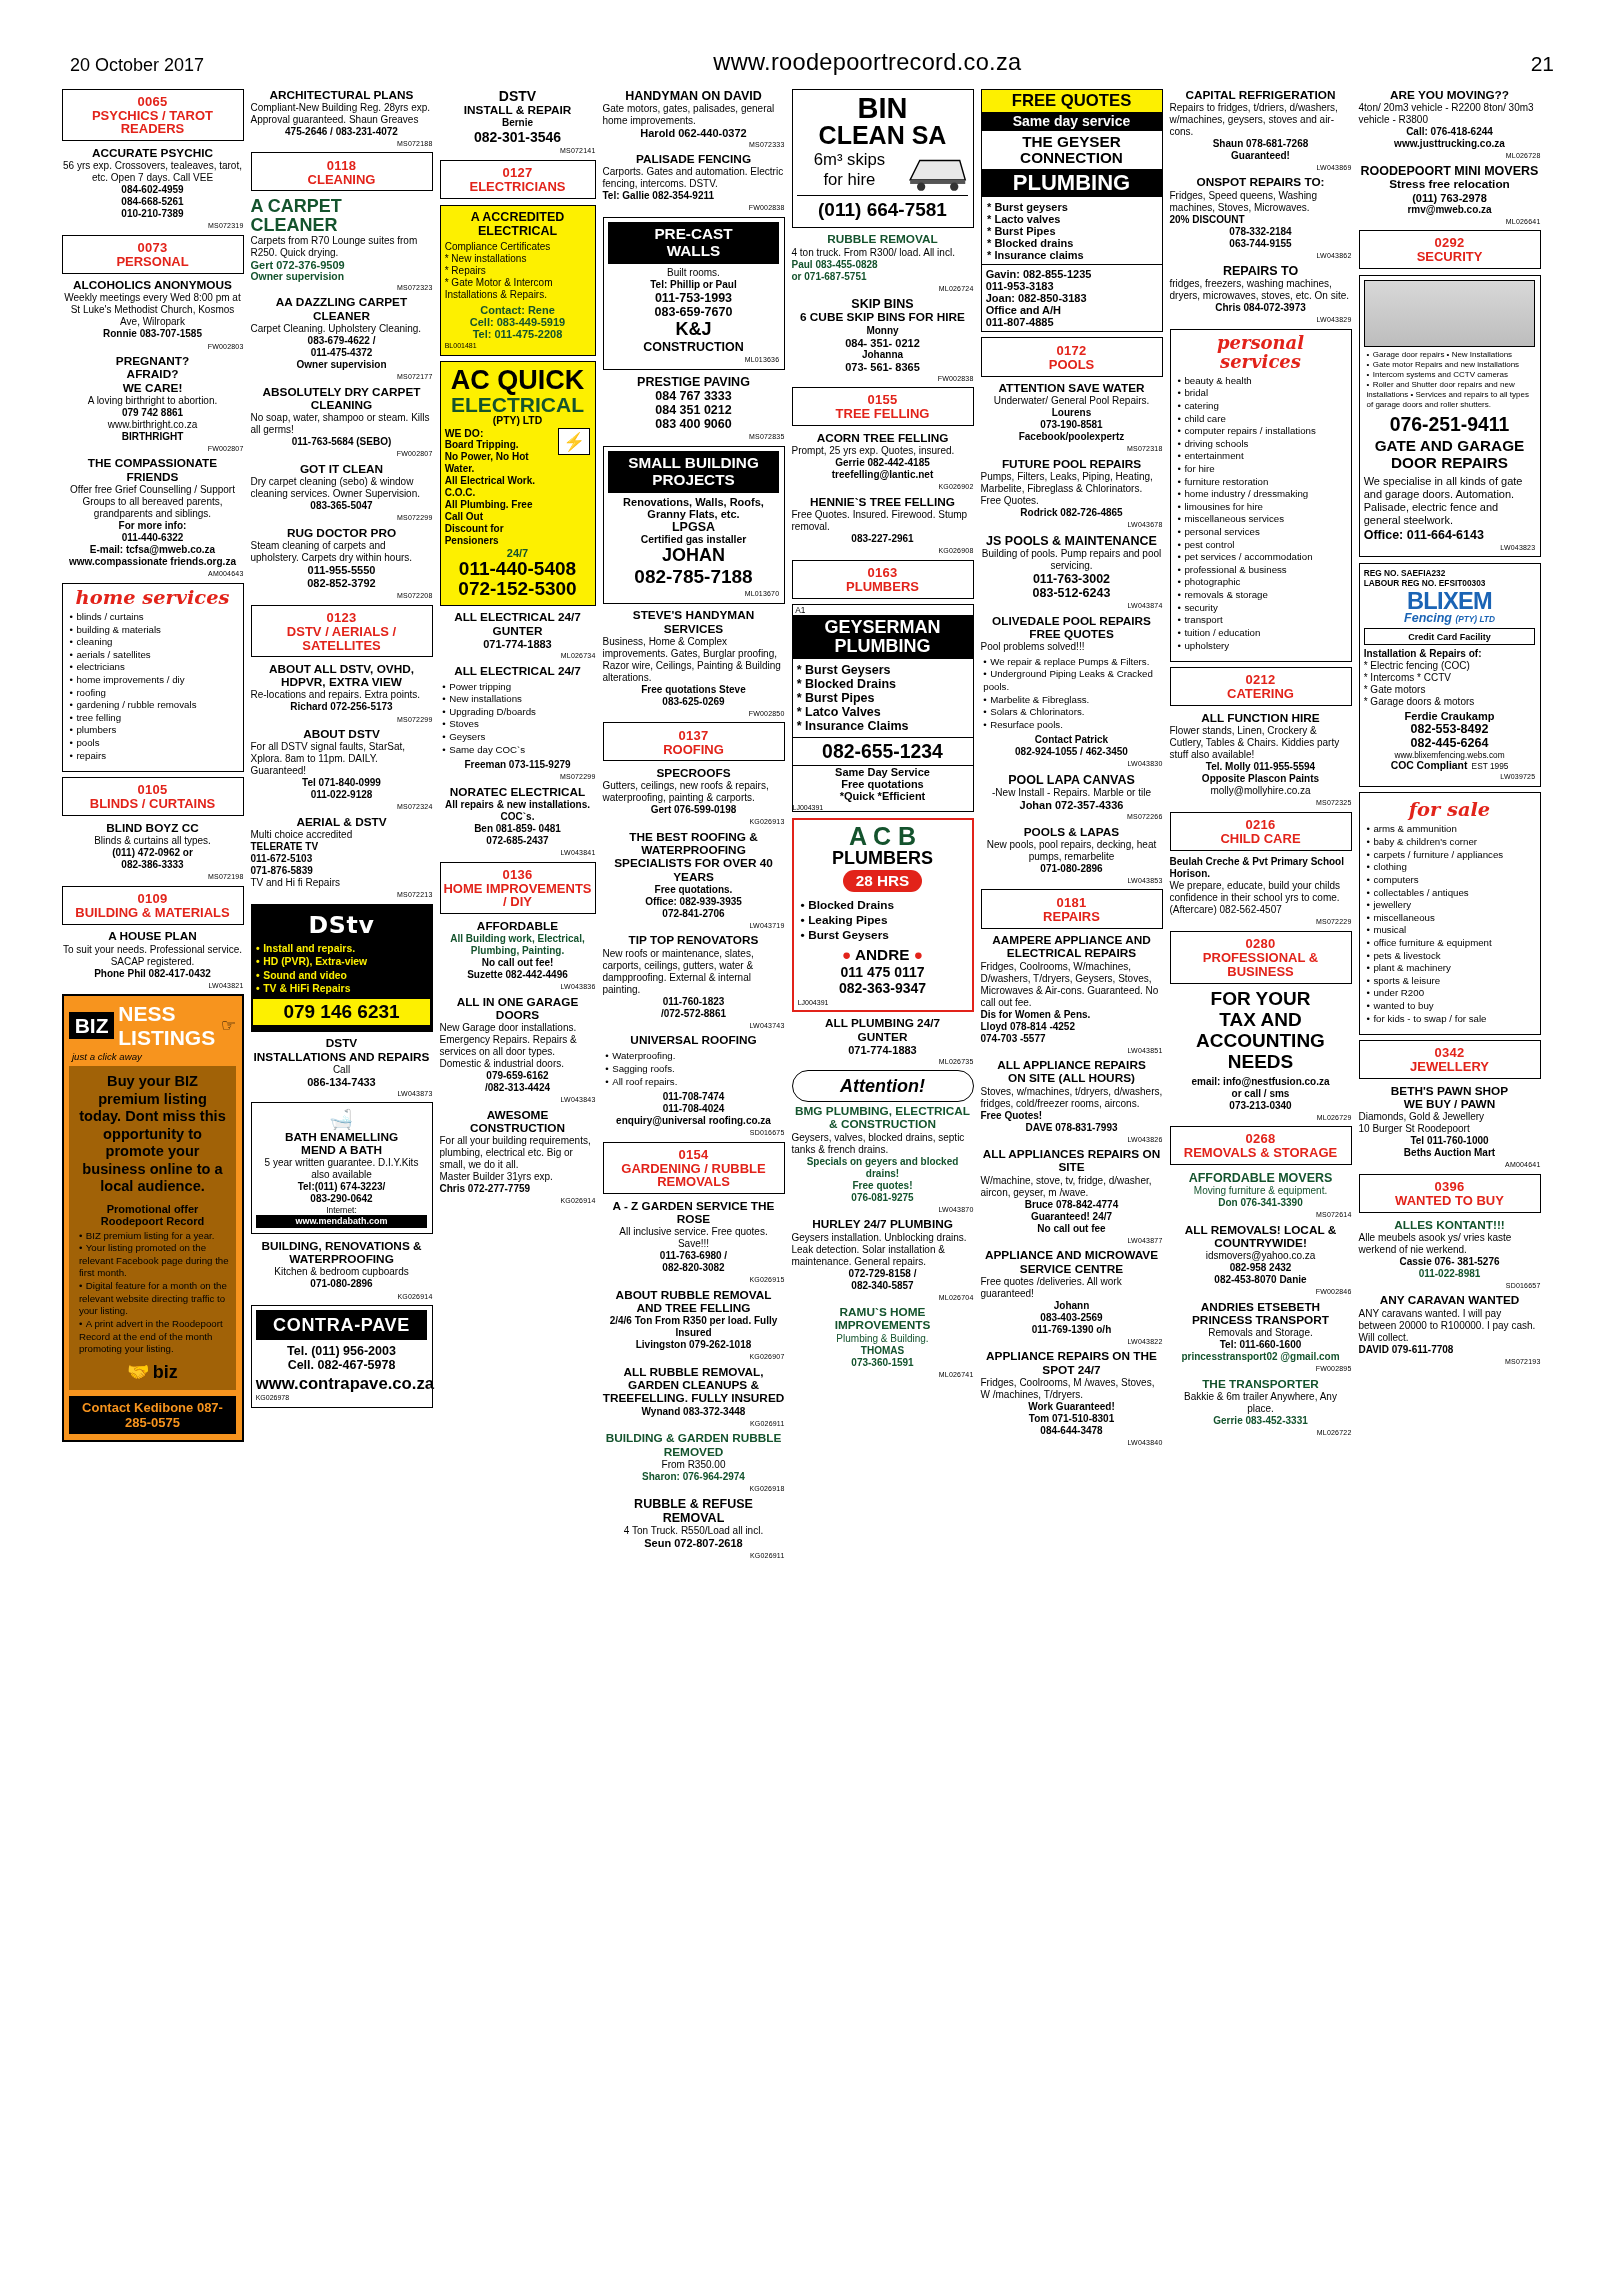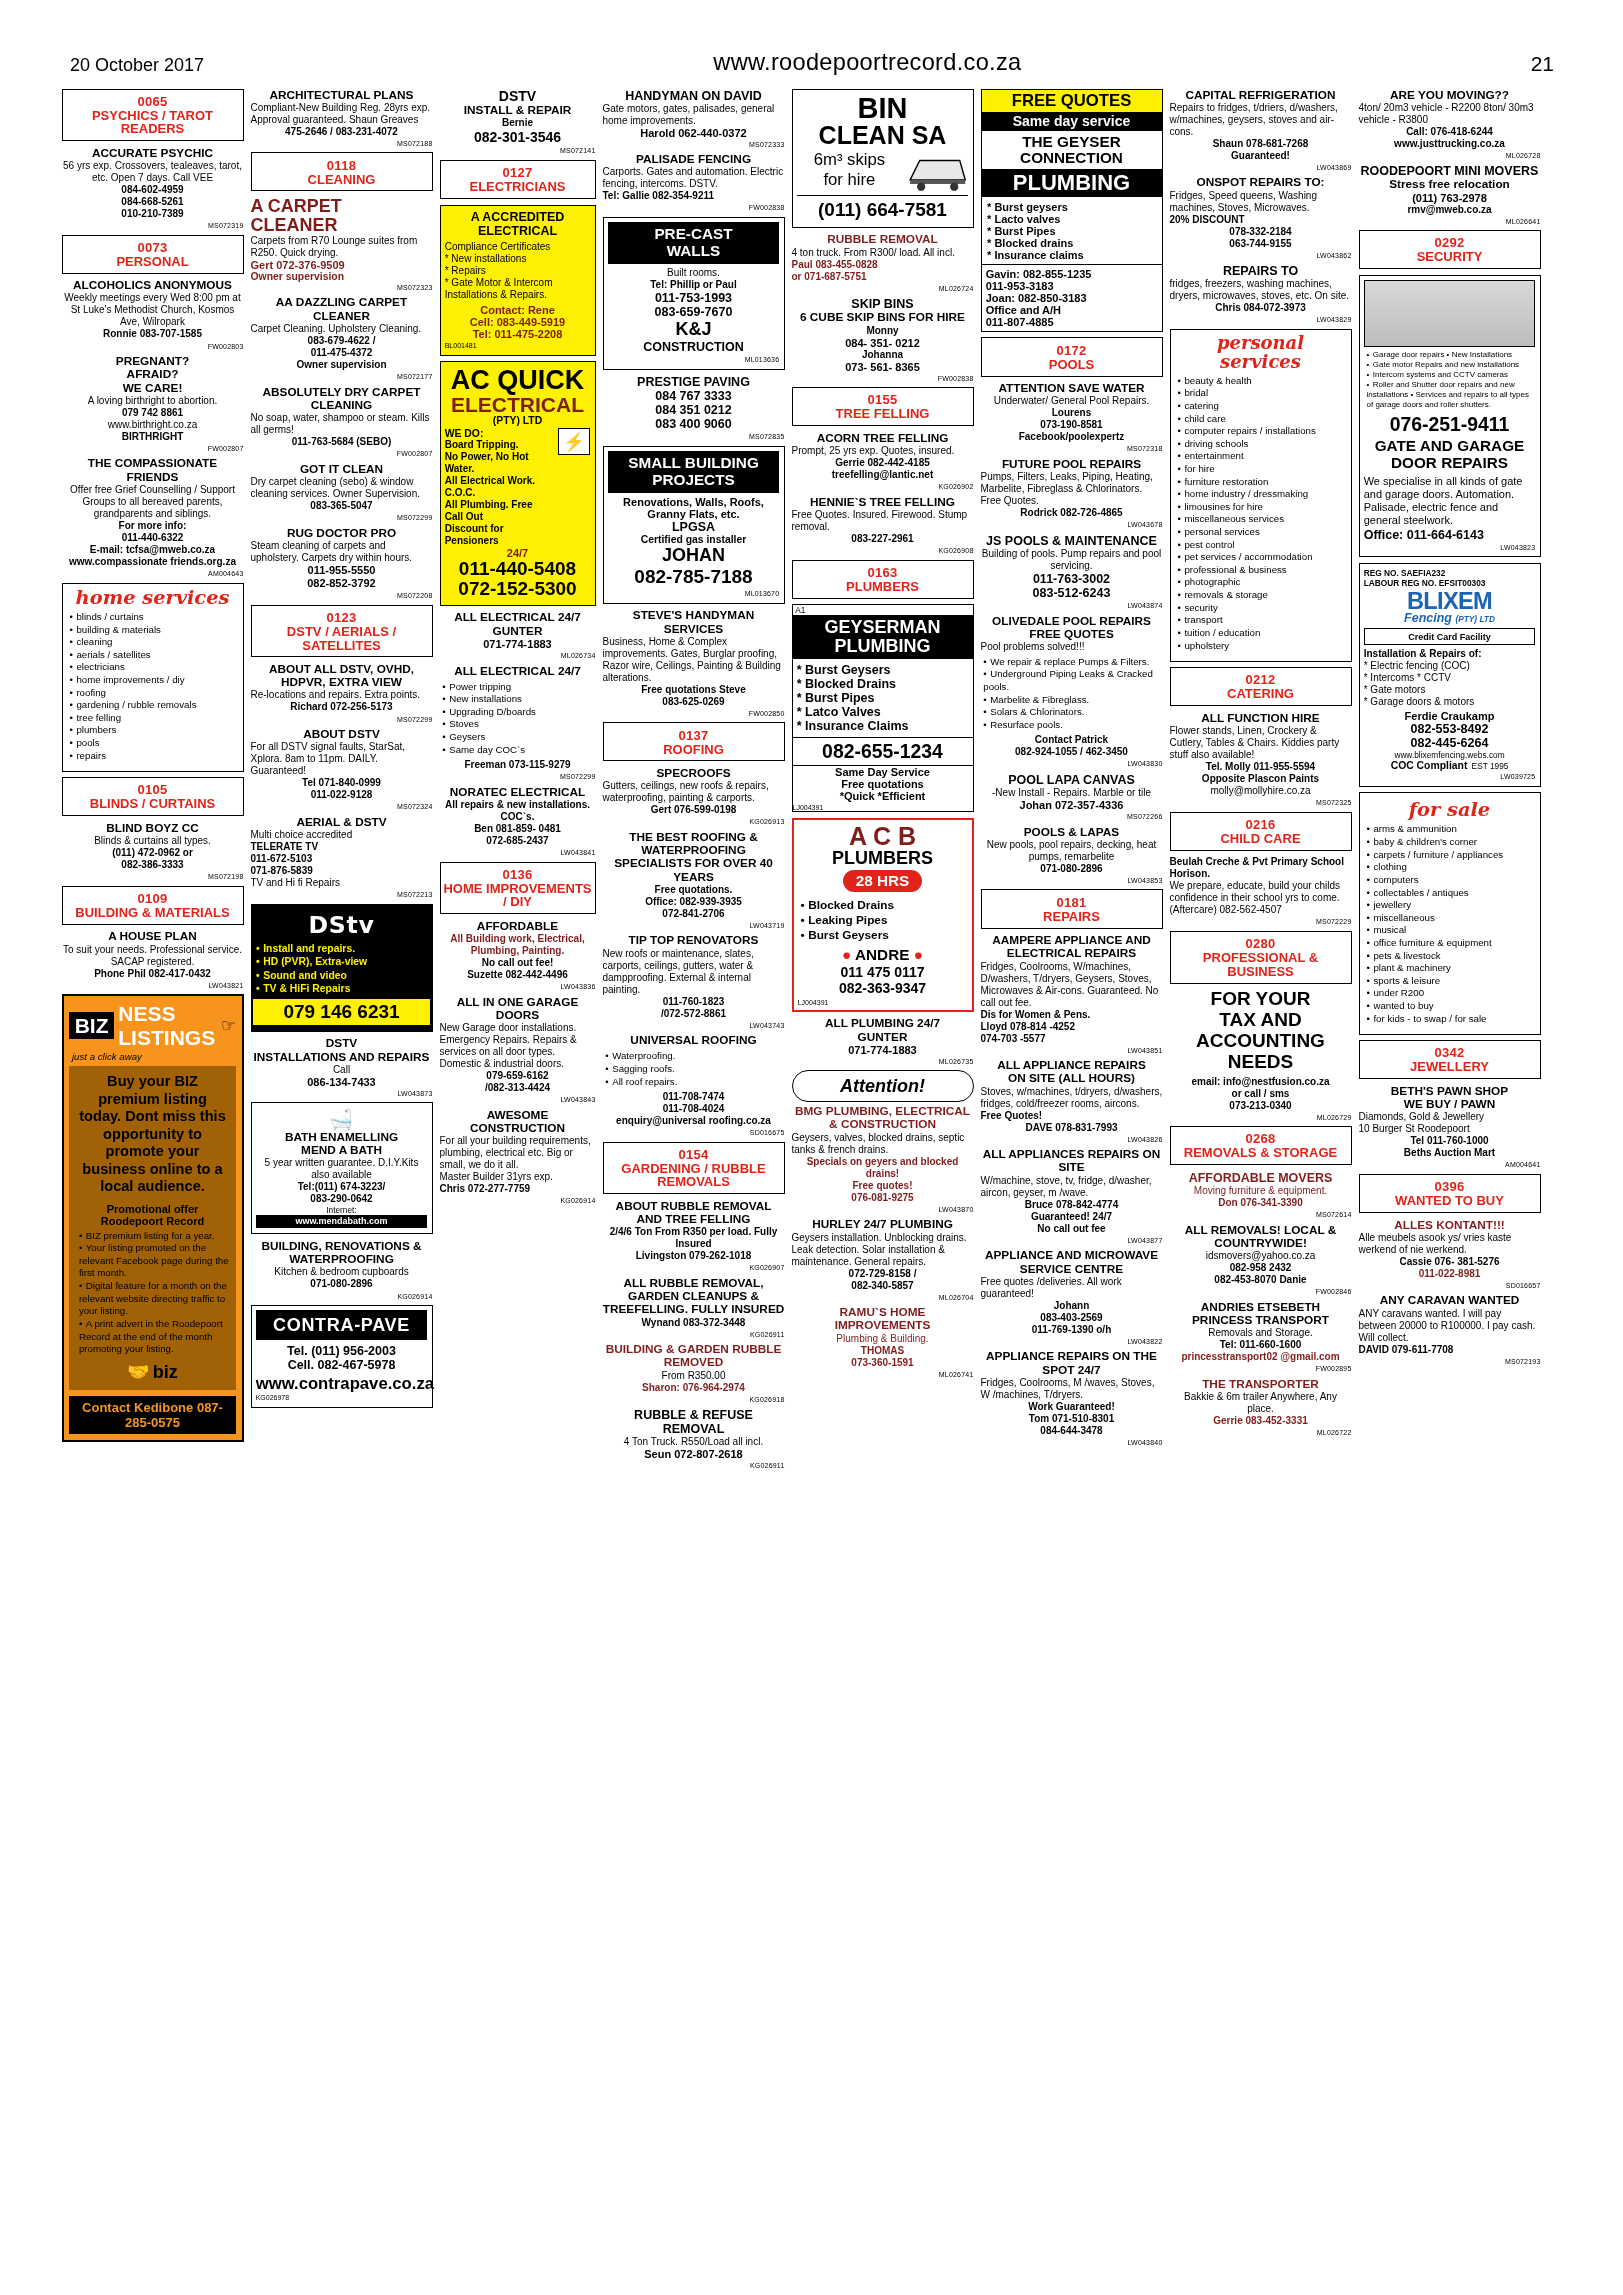--- a/index.html
+++ b/index.html
@@ -31,21 +31,21 @@
   .c7 { width: 182px; }
   .c8 { width: 182px; }
 
   
   .ad { border:1.4px solid #000; padding:4.2px 4.2px 5.6px 4.2px; position:relative; background:#fff; }
   .ad.noborder { border:none; padding:0; }
   .hdr { text-align:center; font-weight:bold; font-size:11.8px; line-height:1.12; }
   .txt { font-size:10px; line-height:1.2; }
   .center { text-align:center; }
   .bold { font-weight:bold; }
-  .red { color:#7f1d1d; }
+  .red { color:#14532d; }
   .code { font-size:7px; text-align:right; color:#000; margin-top:2.1px; letter-spacing:0.2px; }
   .codeL { font-size:7px; text-align:left; color:#000; margin-top:2.1px; }
 
   
   .clshead { border:1.4px solid #000; text-align:center; padding:4.2px 2.8px; }
   .clshead .num { color:#e2231a; font-weight:bold; font-size:13px; letter-spacing:0.3px; }
   .clshead .lbl { color:#e2231a; font-weight:bold; font-size:13px; line-height:1.05; }
 
   .script { font-family:"DejaVu Serif", serif; font-style:italic; color:#e2231a; font-weight:bold; }
   ul.dot { list-style:none; margin:2.8px 0; padding-left:2.8px; font-size:9.7px; line-height:1.3; }
@@ -552,20 +552,27 @@
         <div class="txt center bold">011-708-4024</div>
         <div class="txt center bold">enquiry@universal roofing.co.za</div>
         <div class="code">SD016675</div>
       </div>
 
       <div class="clshead">
         <div class="num">0154</div>
         <div class="lbl">GARDENING / RUBBLE REMOVALS</div>
       </div>
 
+      <div class="ad noborder center">
+        <div class="hdr">A - Z GARDEN SERVICE THE ROSE</div>
+        <div class="txt">All inclusive service. Free quotes. Save!!!</div>
+        <div class="txt bold">011-763-6980 /</div>
+        <div class="txt bold">082-820-3082</div>
+        <div class="code">KG026915</div>
+      </div>
 
       <div class="ad noborder center">
         <div class="hdr">ABOUT RUBBLE REMOVAL AND TREE FELLING</div>
         <div class="txt bold">2/4/6 Ton From R350 per load. Fully Insured</div>
         <div class="txt bold">Livingston 079-262-1018</div>
         <div class="code">KG026907</div>
       </div>
 
       <div class="ad noborder center">
         <div class="hdr">ALL RUBBLE REMOVAL, GARDEN CLEANUPS &amp; TREEFELLING. FULLY INSURED</div>

